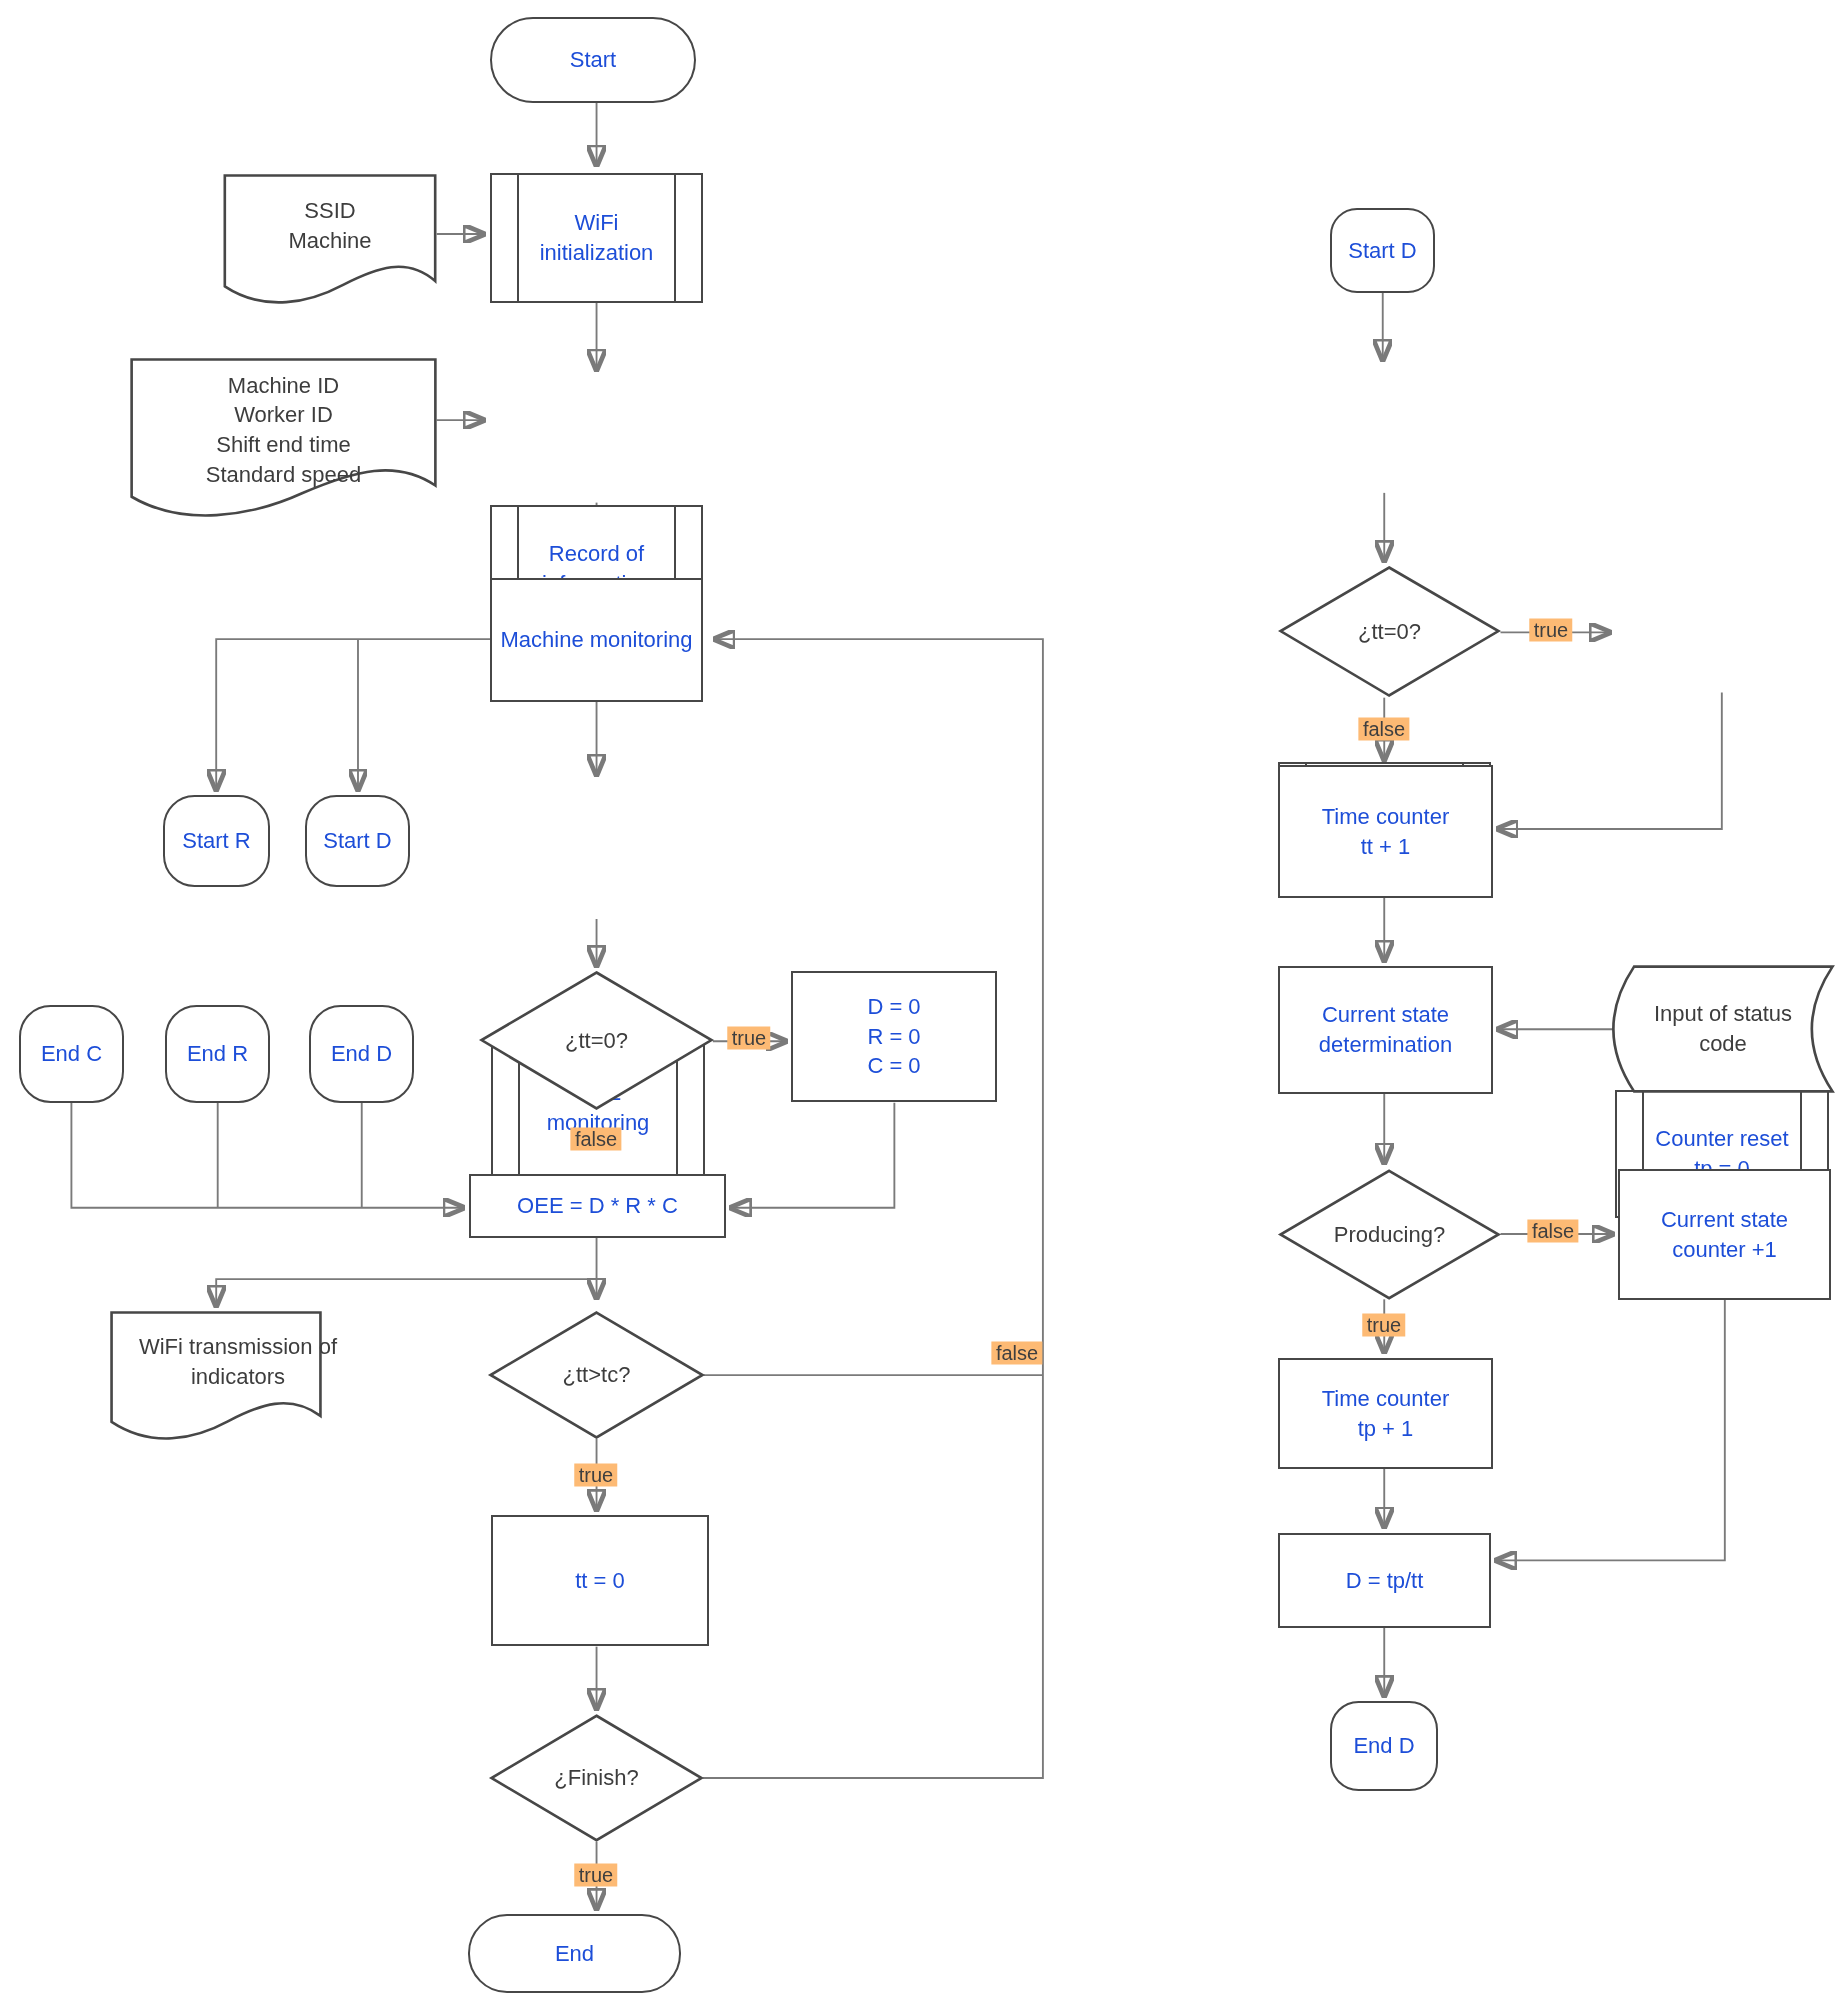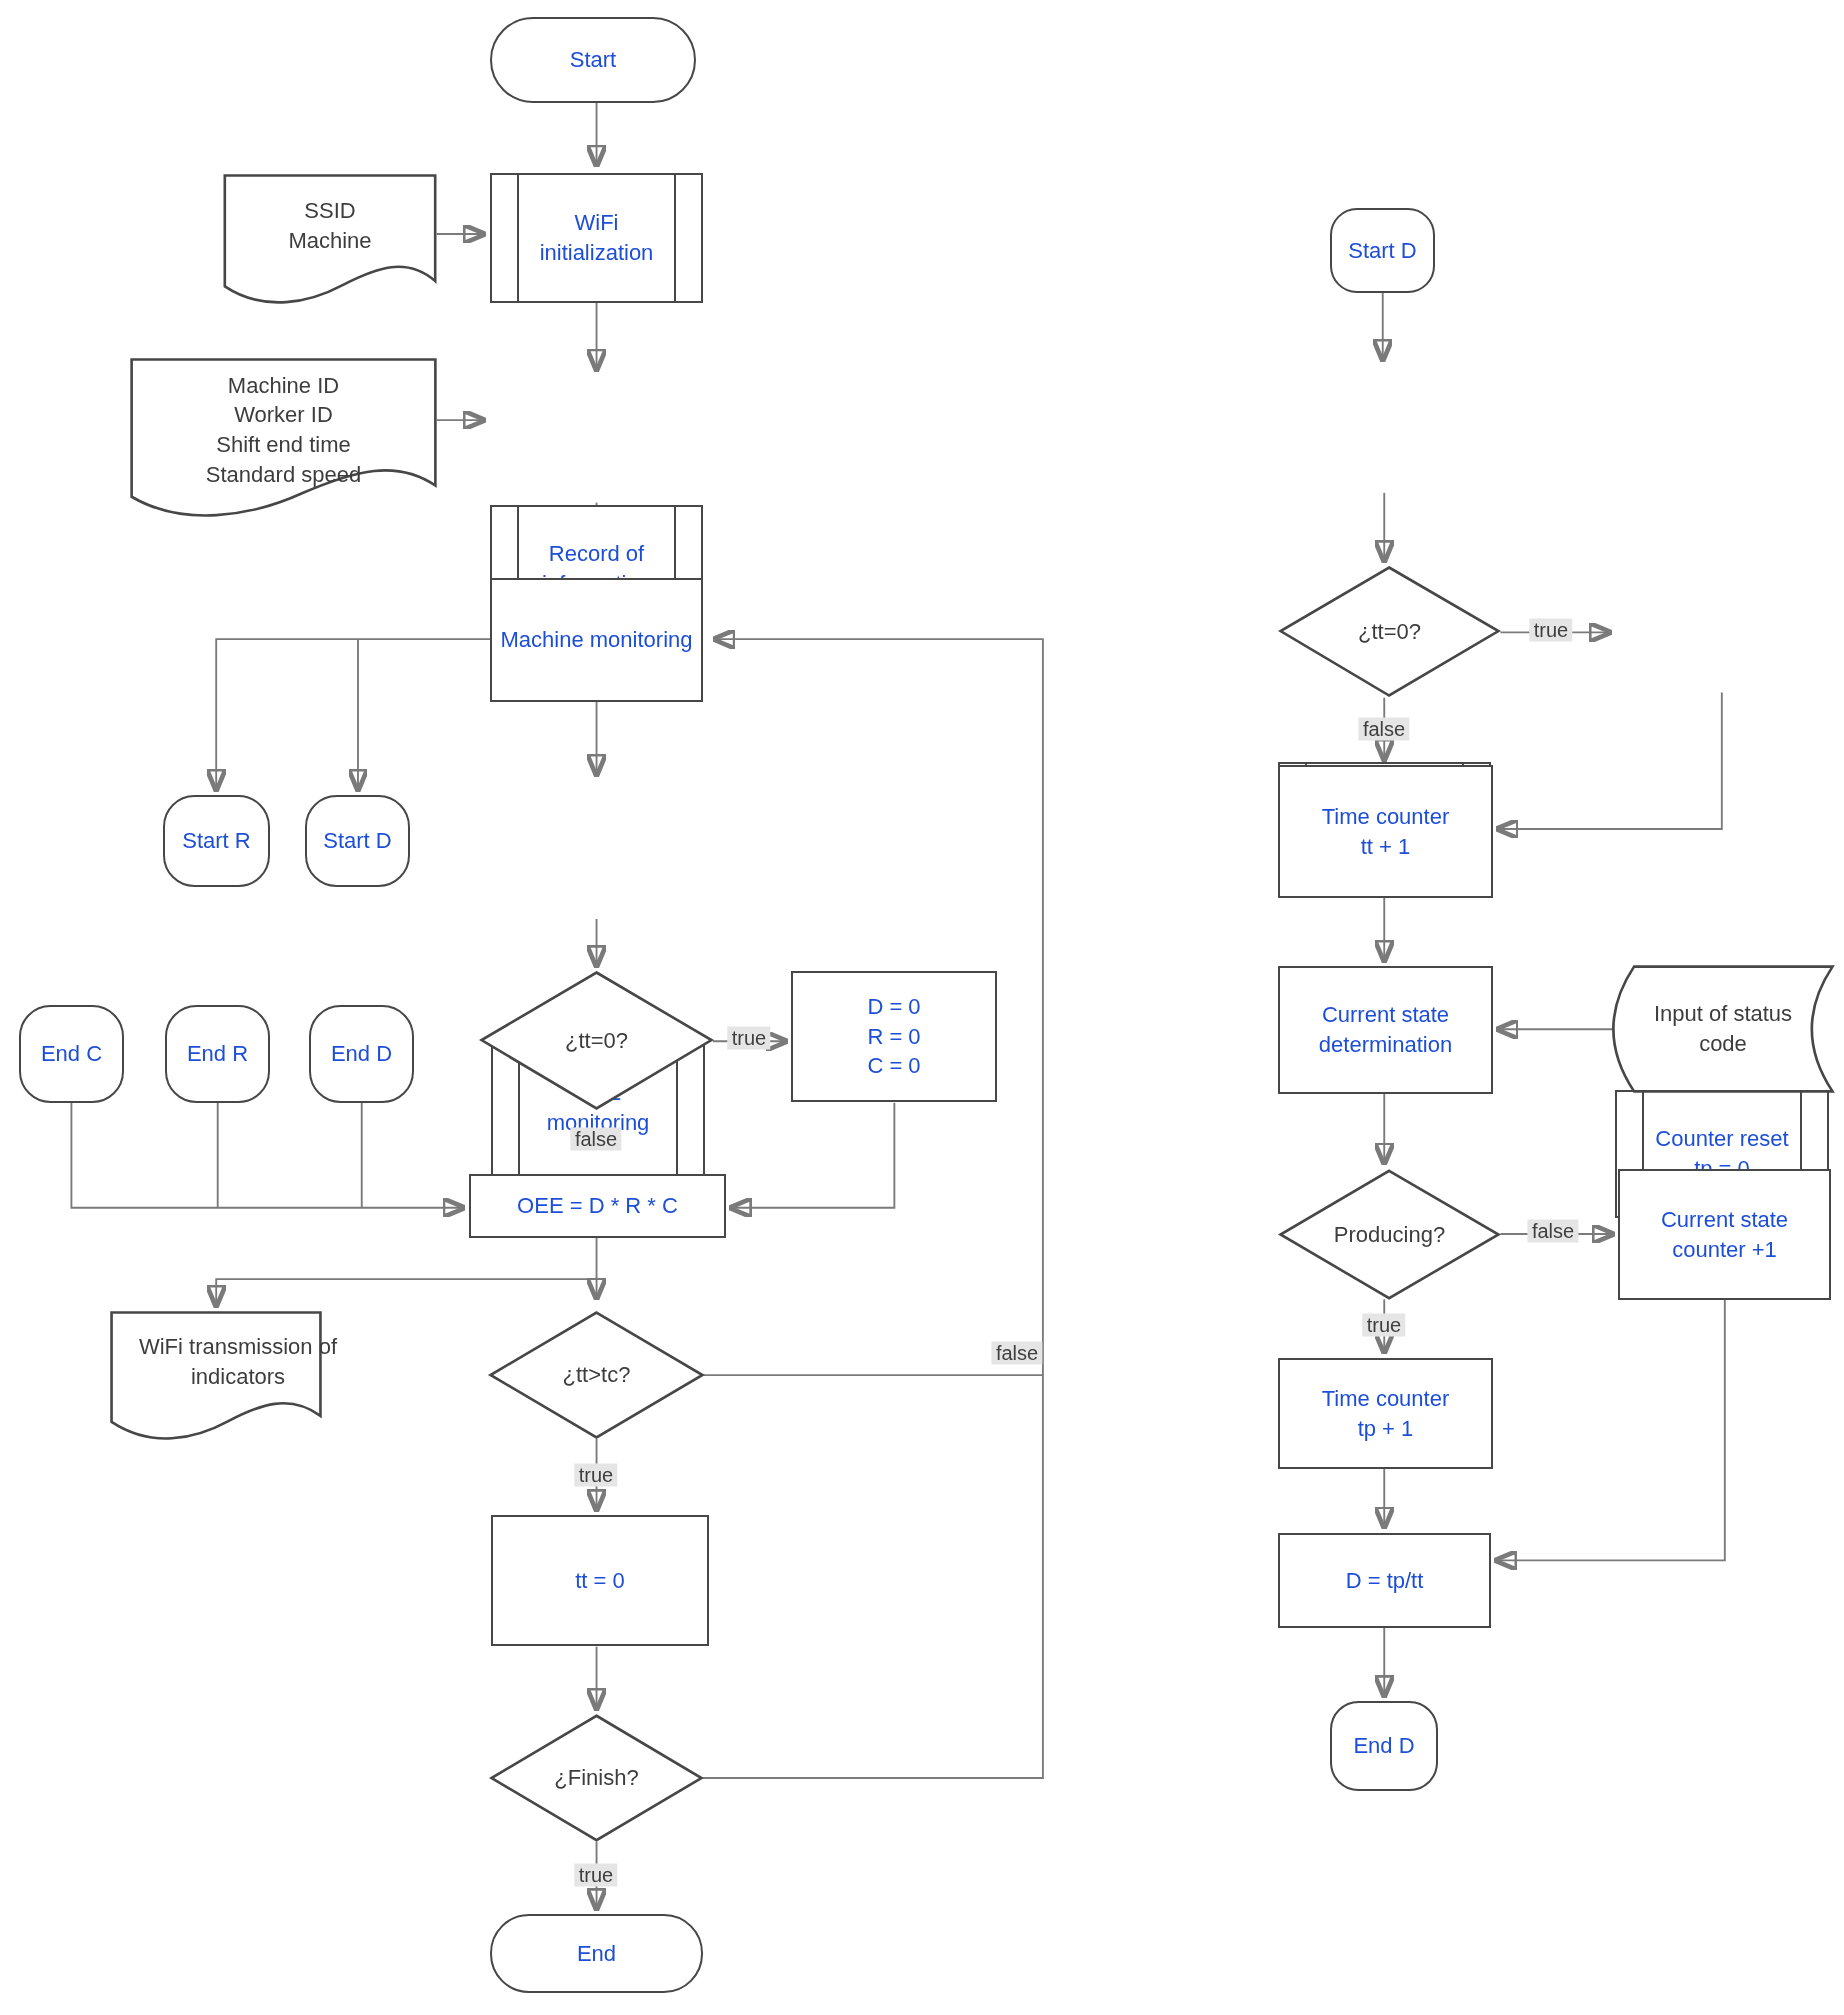--- a/index.html
+++ b/index.html
@@ -21,21 +21,21 @@
   .predef::before{left:25px;}
   .predef::after{right:25px;}
   .svgshape{position:absolute;z-index:2;overflow:visible;}
   .svgshape path,.svgshape polygon{fill:#ffffff;stroke:#474747;stroke-width:3.5;}
   .overlay{
     position:absolute;z-index:3;display:flex;align-items:center;justify-content:center;
     text-align:center;font-size:22px;line-height:1.35;white-space:pre-line;color:#3d3d3d;
   }
   .elabel{
     position:absolute;z-index:4;transform:translate(-50%,-50%);
-    background:#e5e5e5;padding:0 4.5px;font-size:20px;color:#3f3f3f;
+    background:#fdba74;padding:0 4.5px;font-size:20px;color:#3f3f3f;
   }
 </style>
 </head>
 <body>
 
 <div class="canvas">
 
   <svg class="edges" viewBox="0 0 2459 2686" width="1845" height="2015">
     <defs>
       <marker id="arr" markerWidth="12" markerHeight="10" refX="11.5" refY="5" orient="auto">
@@ -138,21 +138,21 @@
   </svg>
   <div class="overlay" style="left:489px;top:1311px;width:215px;height:128px;">¿tt&gt;tc?</div>
 
   <div class="shape" style="left:491px;top:1515px;width:218px;height:131px;"><span>tt = 0</span></div>
 
   <svg class="svgshape" style="left:490px;top:1714px;" width="213" height="128" viewBox="0 0 284 170">
     <polygon points="142,2 282,85 142,168 2,85"></polygon>
   </svg>
   <div class="overlay" style="left:490px;top:1714px;width:213px;height:128px;">¿Finish?</div>
 
-  <div class="shape pill" style="left:490px;top:1914px;width:213px;height:79px;border-radius:39px;"><span>End</span></div>
+  <div class="shape pill" style="left:468px;top:1914px;width:213px;height:79px;border-radius:39px;"><span>End</span></div>
 
   <div class="shape term" style="left:1330px;top:208px;width:105px;height:85px;border-radius:27px;"><span>Start D</span></div>
 
   <div class="shape predef" style="left:1278px;top:365px;width:213px;height:128px;"><span>Disponibility
 monitoring</span></div>
 
   <svg class="svgshape" style="left:1279px;top:566px;" width="221" height="131" viewBox="0 0 295 175">
     <polygon points="147,2 293,87 147,173 2,87"></polygon>
   </svg>
   <div class="overlay" style="left:1279px;top:566px;width:221px;height:131px;">¿tt=0?</div>

